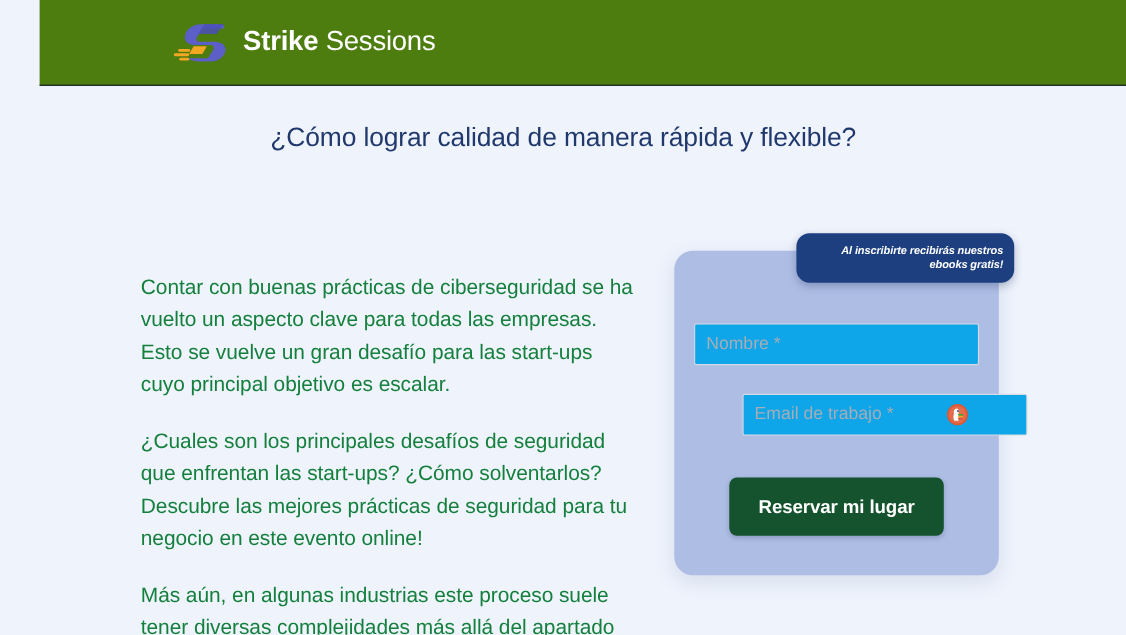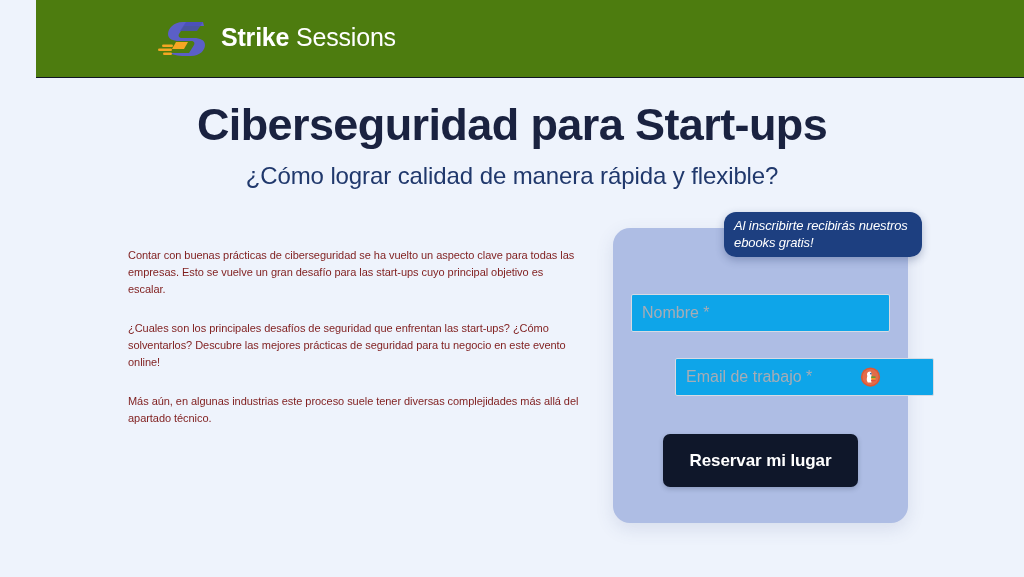--- a/index.html
+++ b/index.html
@@ -88,23 +88,23 @@
 
   
   .copy-column {
     position: absolute;
     left: 128px;
     top: 247px;
     width: 452px;
   }
 
   .copy-paragraph {
-    font-size: 11px;
+    font-size: 19px;
     line-height: 1.55;
-    color: #7f1d1d;
+    color: #15803d;
     letter-spacing: -0.05px;
   }
   .copy-paragraph + .copy-paragraph { margin-top: 22px; }
 
   
   .form-panel {
     position: absolute;
     left: 613px;
     top: 228px;
     width: 295px;
@@ -123,25 +123,25 @@
     background: #1d3f80;
     border-radius: 12px;
     box-shadow: 0 3px 8px rgba(25,45,95,0.30);
     display: flex;
     align-items: center;
     justify-content: center;
     z-index: 4;
   }
 
   .promo-badge-text {
-    font-size: 13px;
+    font-size: 10px;
     font-style: italic;
-    font-weight: normal;
+    font-weight: bold;
     color: #ffffff;
-    text-align: left;
+    text-align: right;
     line-height: 1.3;
     letter-spacing: -0.1px;
     padding: 0 10px;
   }
 
   .field-row {
     position: absolute;
     left: 18px;
     width: 259px;
     height: 38px;
@@ -177,21 +177,21 @@
     display: block;
     cursor: pointer;
   }
 
   .submit-button {
     position: absolute;
     left: 50px;
     top: 206px;
     width: 195px;
     height: 53px;
-    background: #0f172a;
+    background: #14532d;
     border: none;
     border-radius: 7px;
     color: #ffffff;
     font-family: "Liberation Sans", sans-serif;
     font-size: 17px;
     font-weight: bold;
     letter-spacing: -0.1px;
     cursor: pointer;
     box-shadow: 0 2px 5px rgba(25,35,60,0.22);
   }
@@ -211,21 +211,20 @@
         <rect x="2" y="29.5" width="14" height="2.6" rx="1.3" fill="#f5a623"></rect>
         <rect x="7" y="33.5" width="9" height="2.6" rx="1.3" fill="#f5a623"></rect>
       </svg>
       <div class="brand-name">
         <span class="b-strong">Strike</span><span>&nbsp;</span><span class="b-light">Sessions</span>
       </div>
     </div>
   </header>
 
   <div class="title-block">
-    <h1 class="page-title">Ciberseguridad para Start-ups</h1>
     <h2 class="page-subtitle">¿Cómo lograr calidad de manera rápida y flexible?</h2>
   </div>
 
   <div class="copy-column">
     <p class="copy-paragraph">Contar con buenas prácticas de ciberseguridad se ha vuelto un aspecto clave para todas las empresas. Esto se vuelve un gran desafío para las start-ups cuyo principal objetivo es escalar.</p>
     <p class="copy-paragraph">¿Cuales son los principales desafíos de seguridad que enfrentan las start-ups? ¿Cómo solventarlos? Descubre las mejores prácticas de seguridad para tu negocio en este evento online!</p>
     <p class="copy-paragraph">Más aún, en algunas industrias este proceso suele tener diversas complejidades más allá del apartado técnico.</p>
   </div>
 
   <div class="form-panel">

